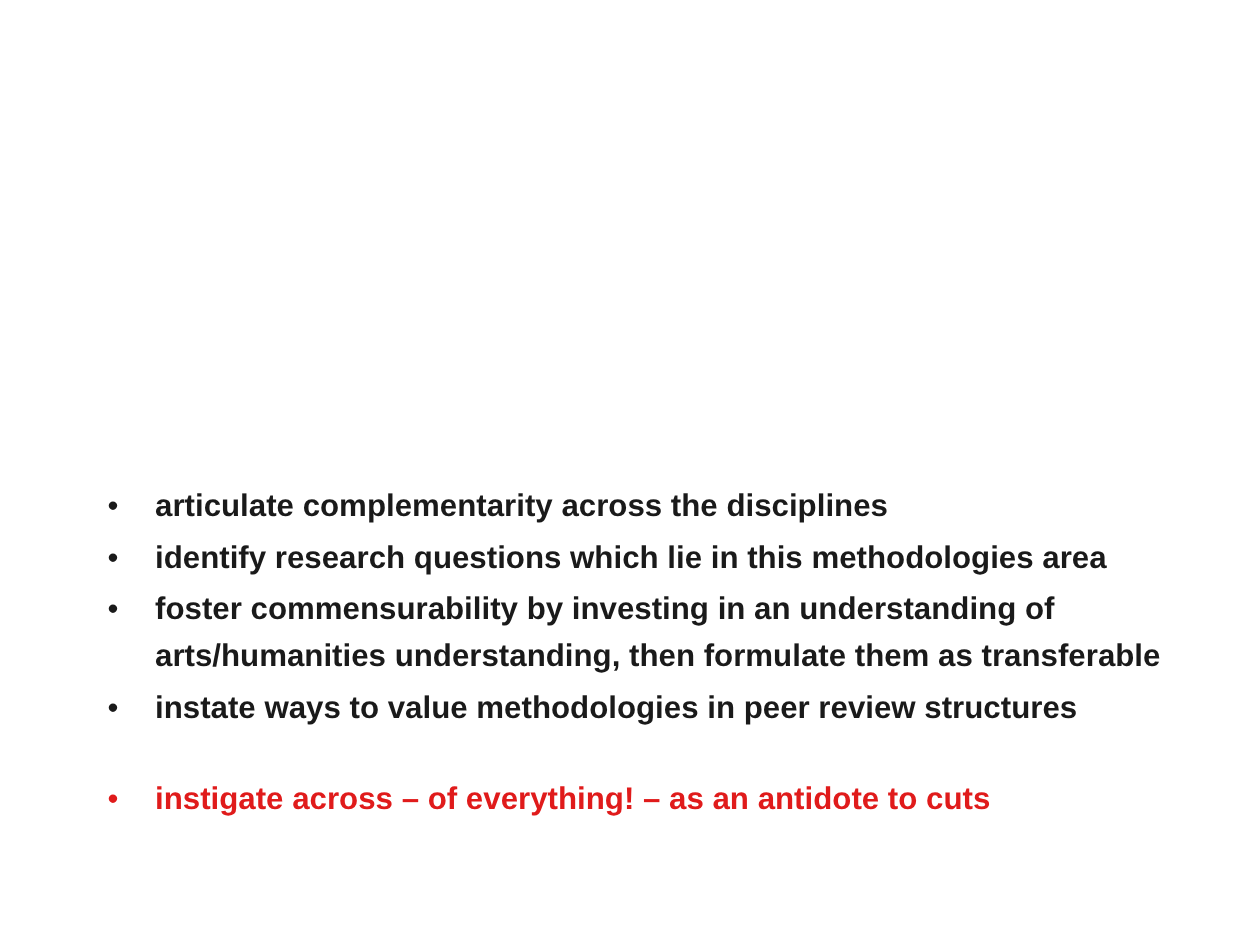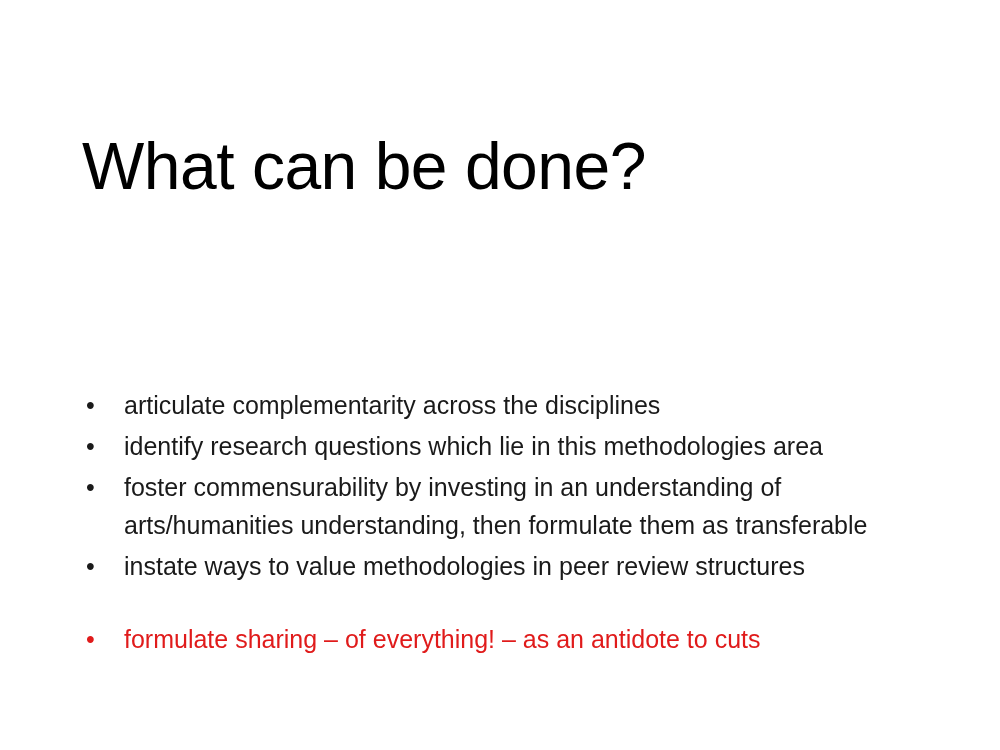--- a/index.html
+++ b/index.html
@@ -58,28 +58,28 @@
   .bullet-dot {
     flex: 0 0 auto;
     width: 24px;
     font-size: 25px;
     line-height: 1.55;
     text-align: left;
   }
   .bullet-text {
     flex: 1 1 auto;
     padding-left: 14px;
+    font-weight: bold;
   }
 </style>
 </head>
 <body>
 
 <div class="slide">
 
-  <h1 class="slide-title">What can be done?</h1>
 
   <ul class="bullet-list">
 
     <li class="bullet-item">
       <span class="bullet-dot">•</span>
       <span class="bullet-text">articulate complementarity across the disciplines</span>
     </li>
 
     <li class="bullet-item">
       <span class="bullet-dot">•</span>
@@ -91,18 +91,18 @@
       <span class="bullet-text">foster commensurability by investing in an understanding of arts/humanities understanding, then formulate them as transferable</span>
     </li>
 
     <li class="bullet-item">
       <span class="bullet-dot">•</span>
       <span class="bullet-text">instate ways to value methodologies in peer review structures</span>
     </li>
 
     <li class="bullet-item accent spaced">
       <span class="bullet-dot">•</span>
-      <span class="bullet-text">formulate sharing – of everything! – as an antidote to cuts</span>
+      <span class="bullet-text">instigate across – of everything! – as an antidote to cuts</span>
     </li>
 
   </ul>
 
 </div>
 
 </body></html>

